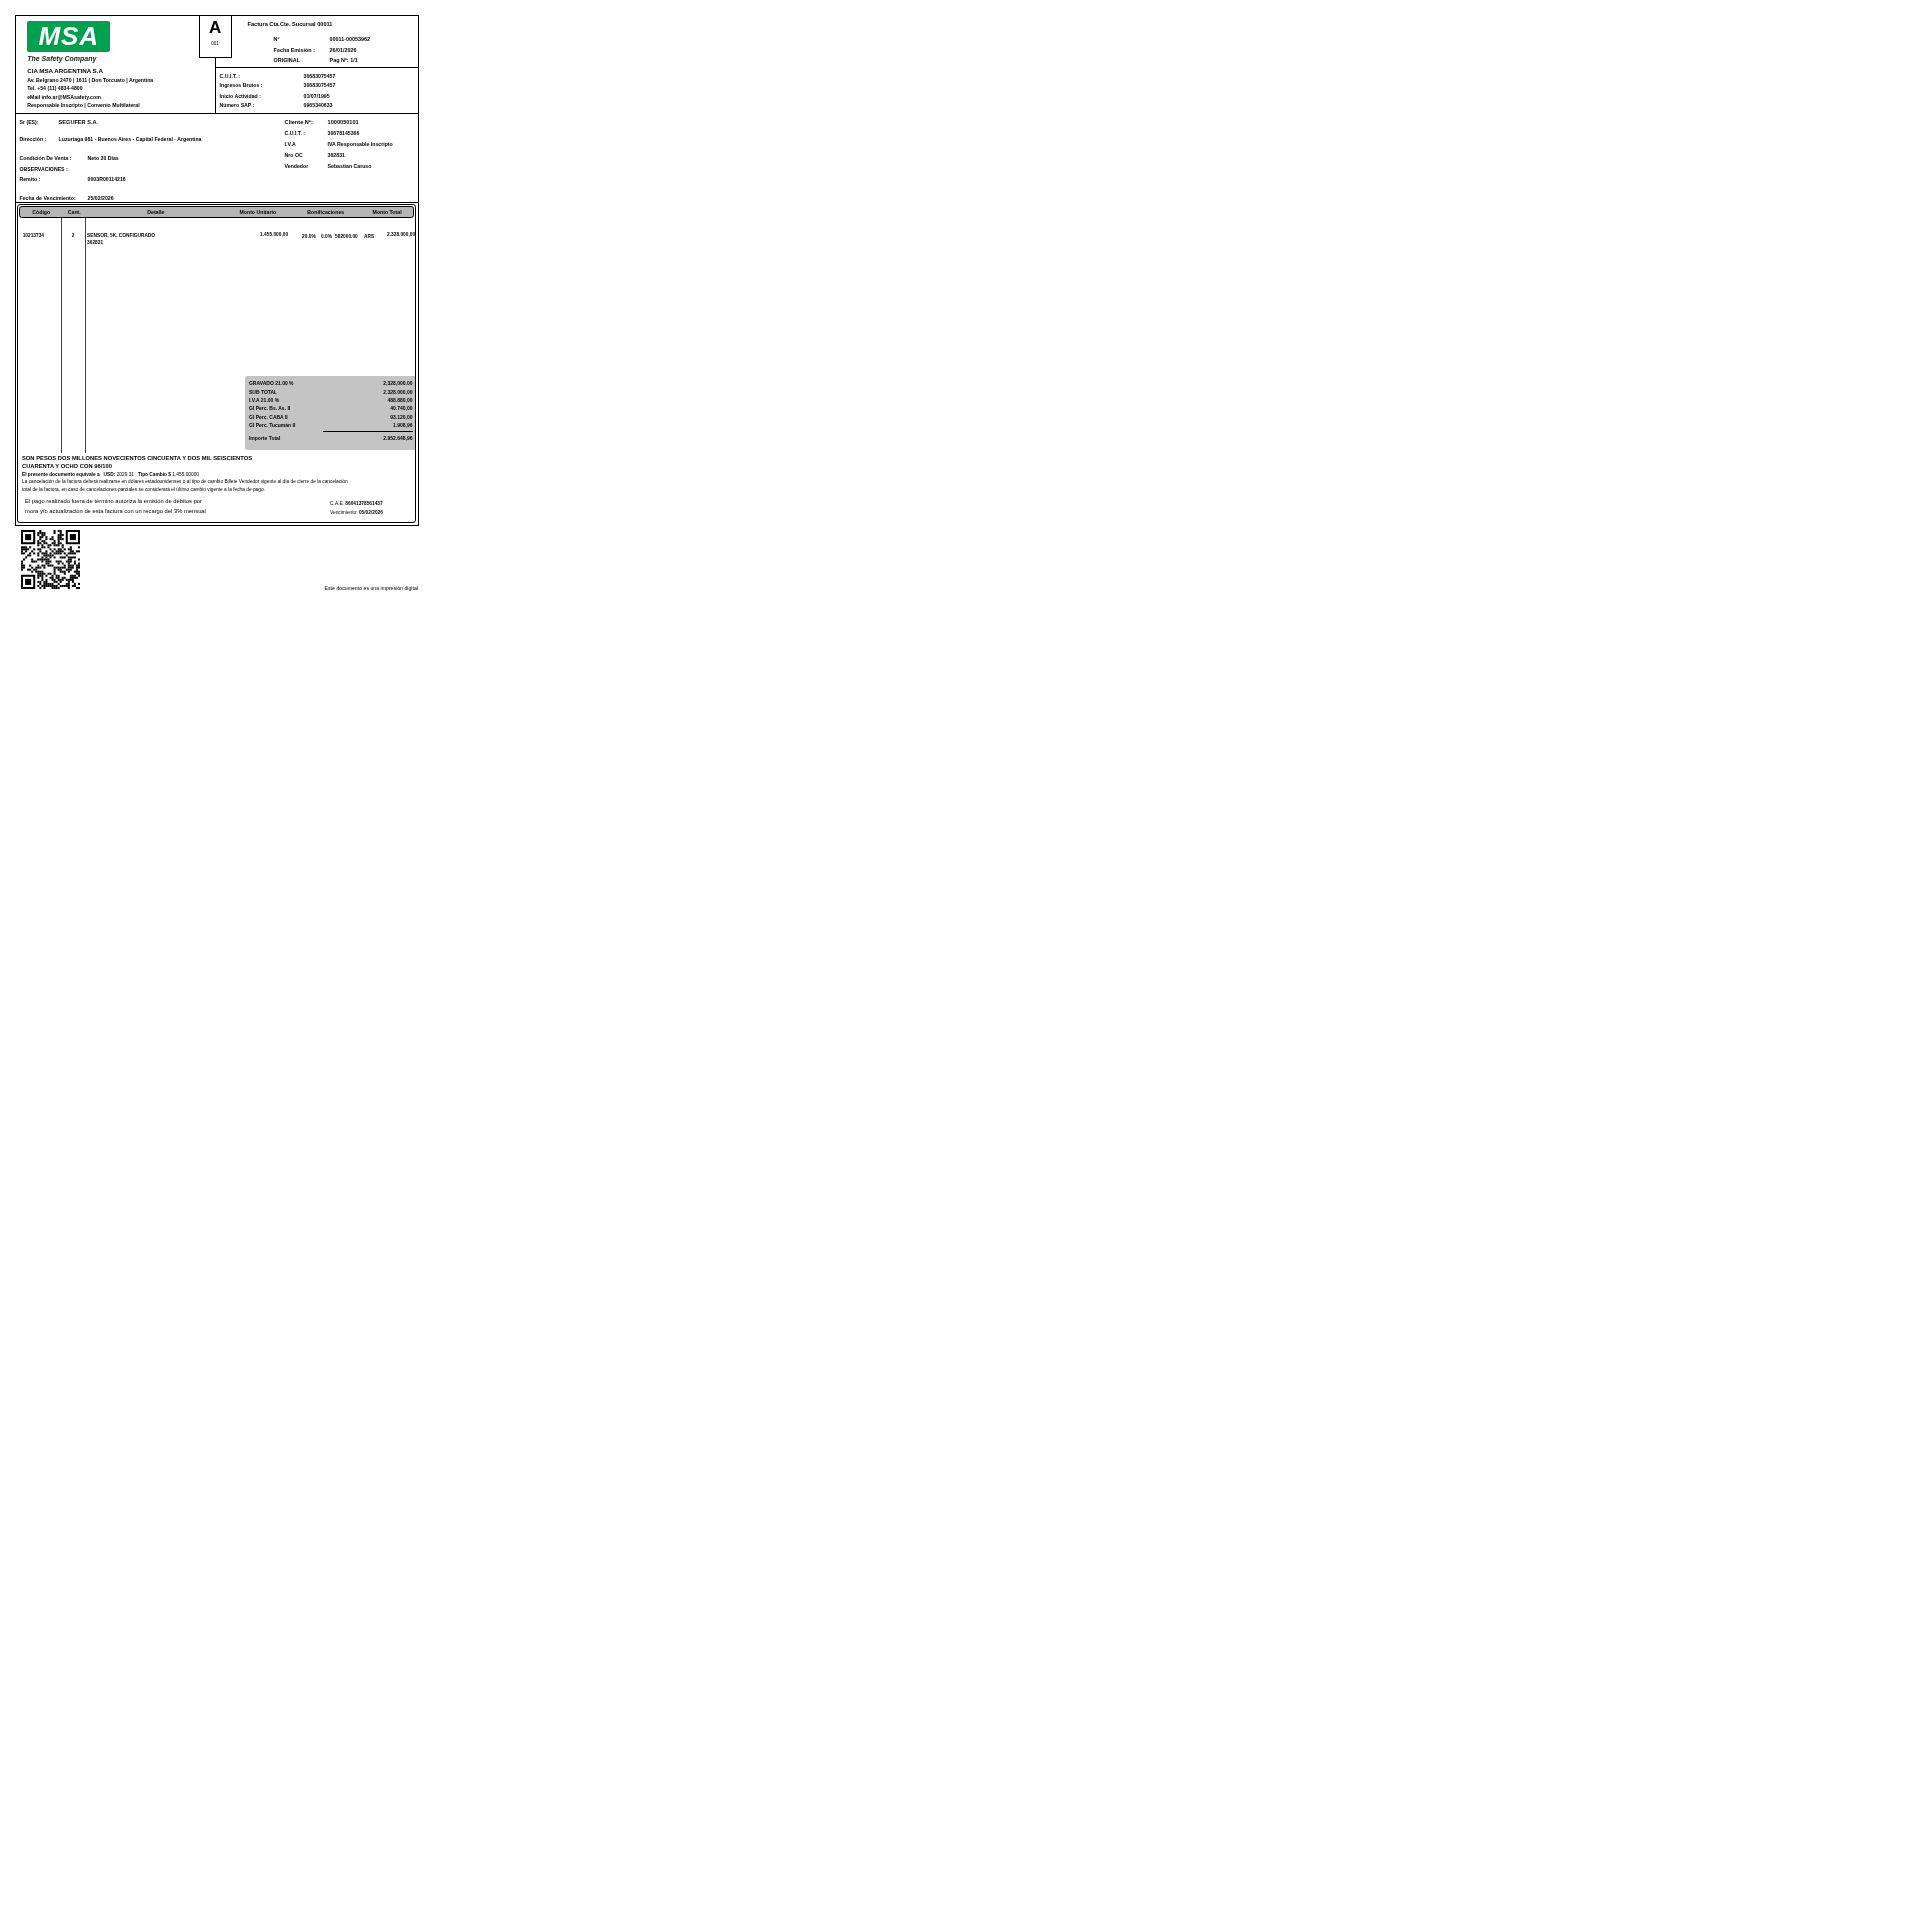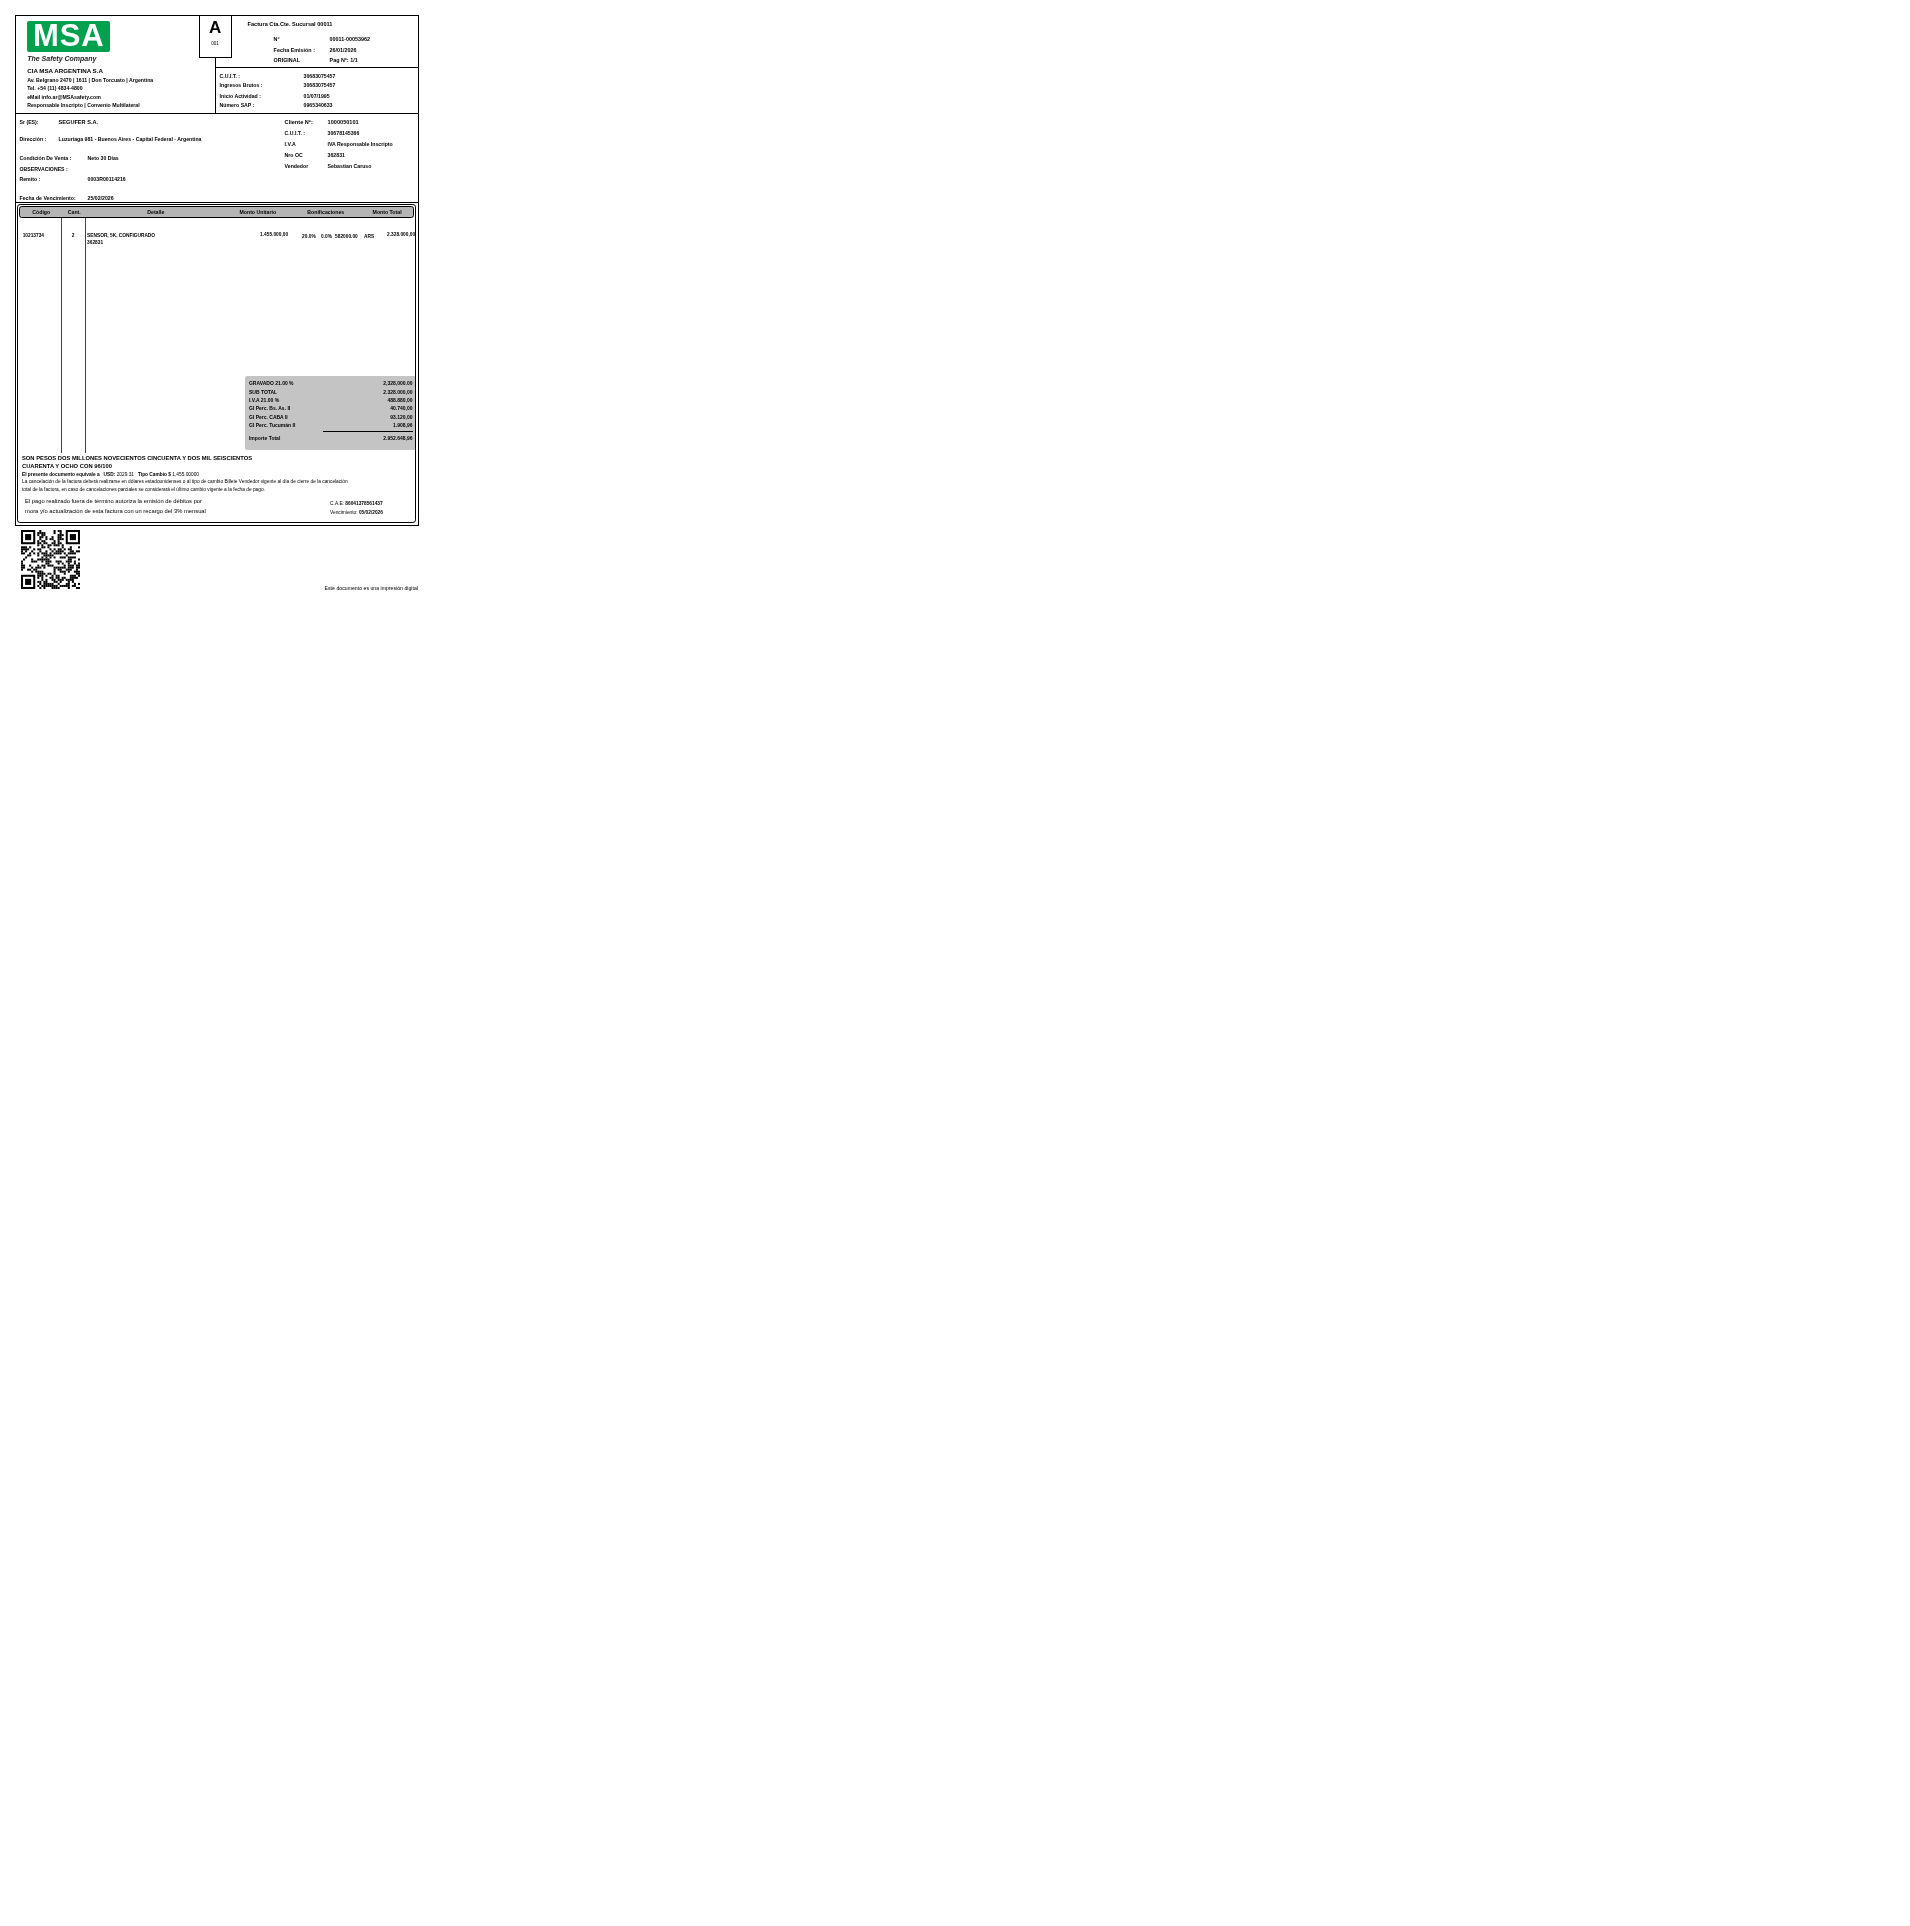--- a/index.html
+++ b/index.html
@@ -13,21 +13,21 @@
   .doc { position:absolute; left:14.6px; top:14.6px; width:404px; border:1.2px solid #000; background:#fff; }
 
   
   .sec { position:relative; }
   .header { height:98px; border-bottom:1.2px solid #000; }
   .logo-box {
     position:absolute; left:11.6px; top:5.4px; width:83px; height:31px;
     display:flex; align-items:center; justify-content:center;
     border-radius:1.9px; overflow:hidden;
   }
-  .logo-box span { color:#fff; font-weight:bold; font-size:31px; letter-spacing:0.8px; line-height:26px; }
+  .logo-box span { color:#fff; font-weight:bold; font-size:26px; letter-spacing:0.8px; line-height:26px;font-style:italic; }
   .logo-tag { position:absolute; left:11.6px; top:39px; font-size:7px; font-weight:bold; font-style:italic; color:#222; }
   .company-name { position:absolute; left:11.6px; top:51px; font-size:6.2px; font-weight:bold; }
   .cline { position:absolute; left:11.6px; font-size:5.2px; font-weight:bold; }
 
   .letter-box {
     position:absolute; left:183px; top:0; width:33px; height:42px;
     border-left:0.8px solid #000; border-right:0.8px solid #000; border-bottom:0.8px solid #000;
     text-align:center;
   }
   .letter-box .letter { font-size:17px; font-weight:bold; margin-top:3.1px; line-height:18.5px; }

